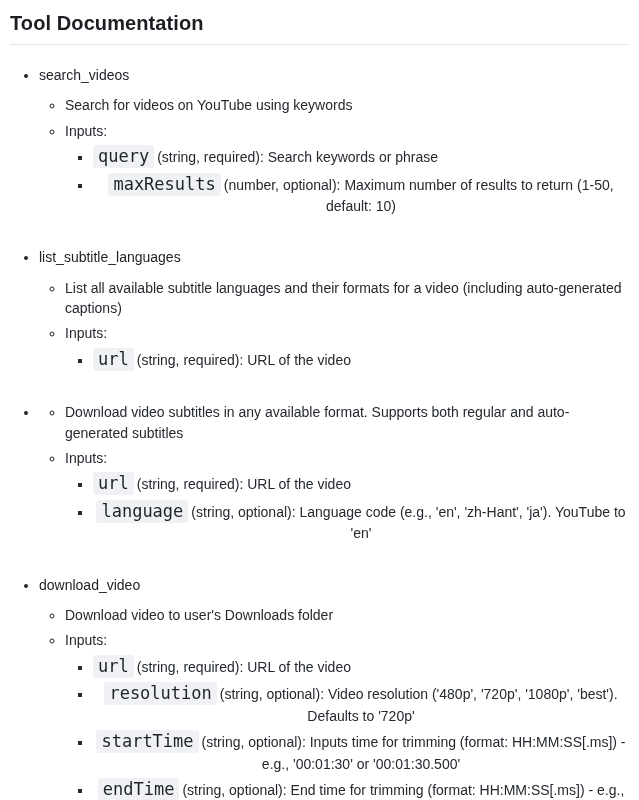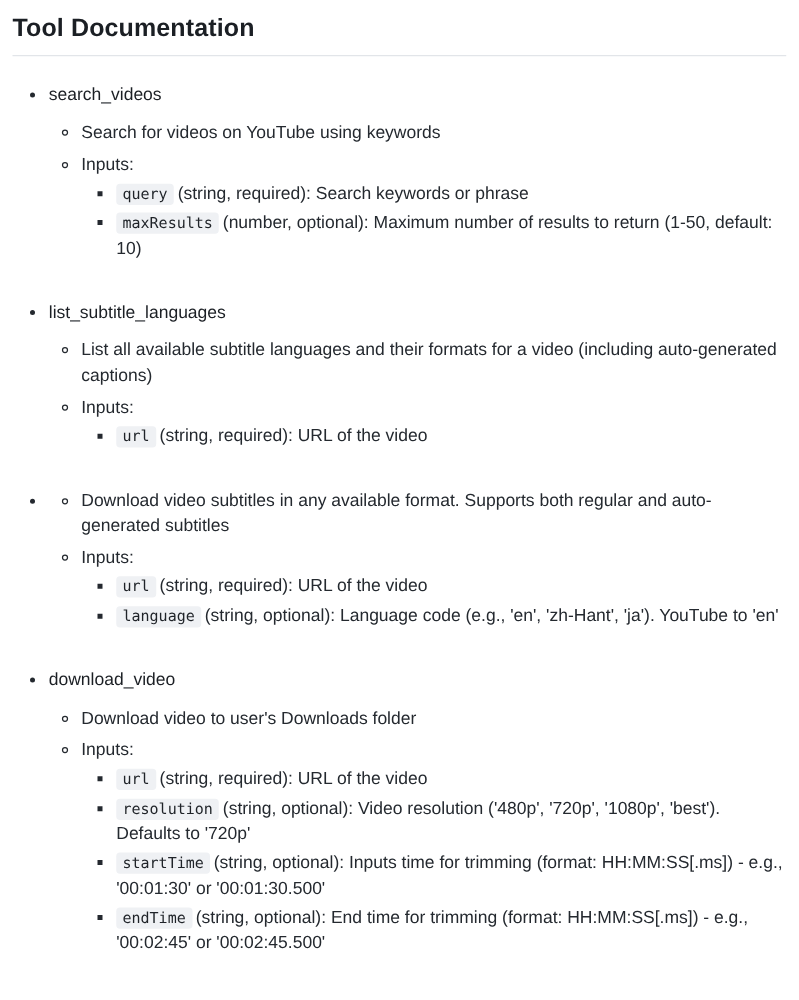--- a/index.html
+++ b/index.html
@@ -48,24 +48,25 @@
   ul.tool-details > li + li {
     margin-top: 5px;
   }
   ul.inputs-list {
     list-style-type: square;
     margin: 3px 0 0 0;
     padding-left: 28px;
   }
   ul.inputs-list > li + li {
     margin-top: 3px;
+    text-align: center;
   }
   code.param-code {
     font-family: "DejaVu Sans Mono", "Liberation Mono", monospace;
-    font-size: 12px;
+    font-size: 17px;
     background: #eff1f4;
     color: #1f2328;
     padding: 1px 5px 2px 5px;
     border-radius: 3px;
     margin-right: 3px;
   }
 </style>
 </head>
 <body>
 

